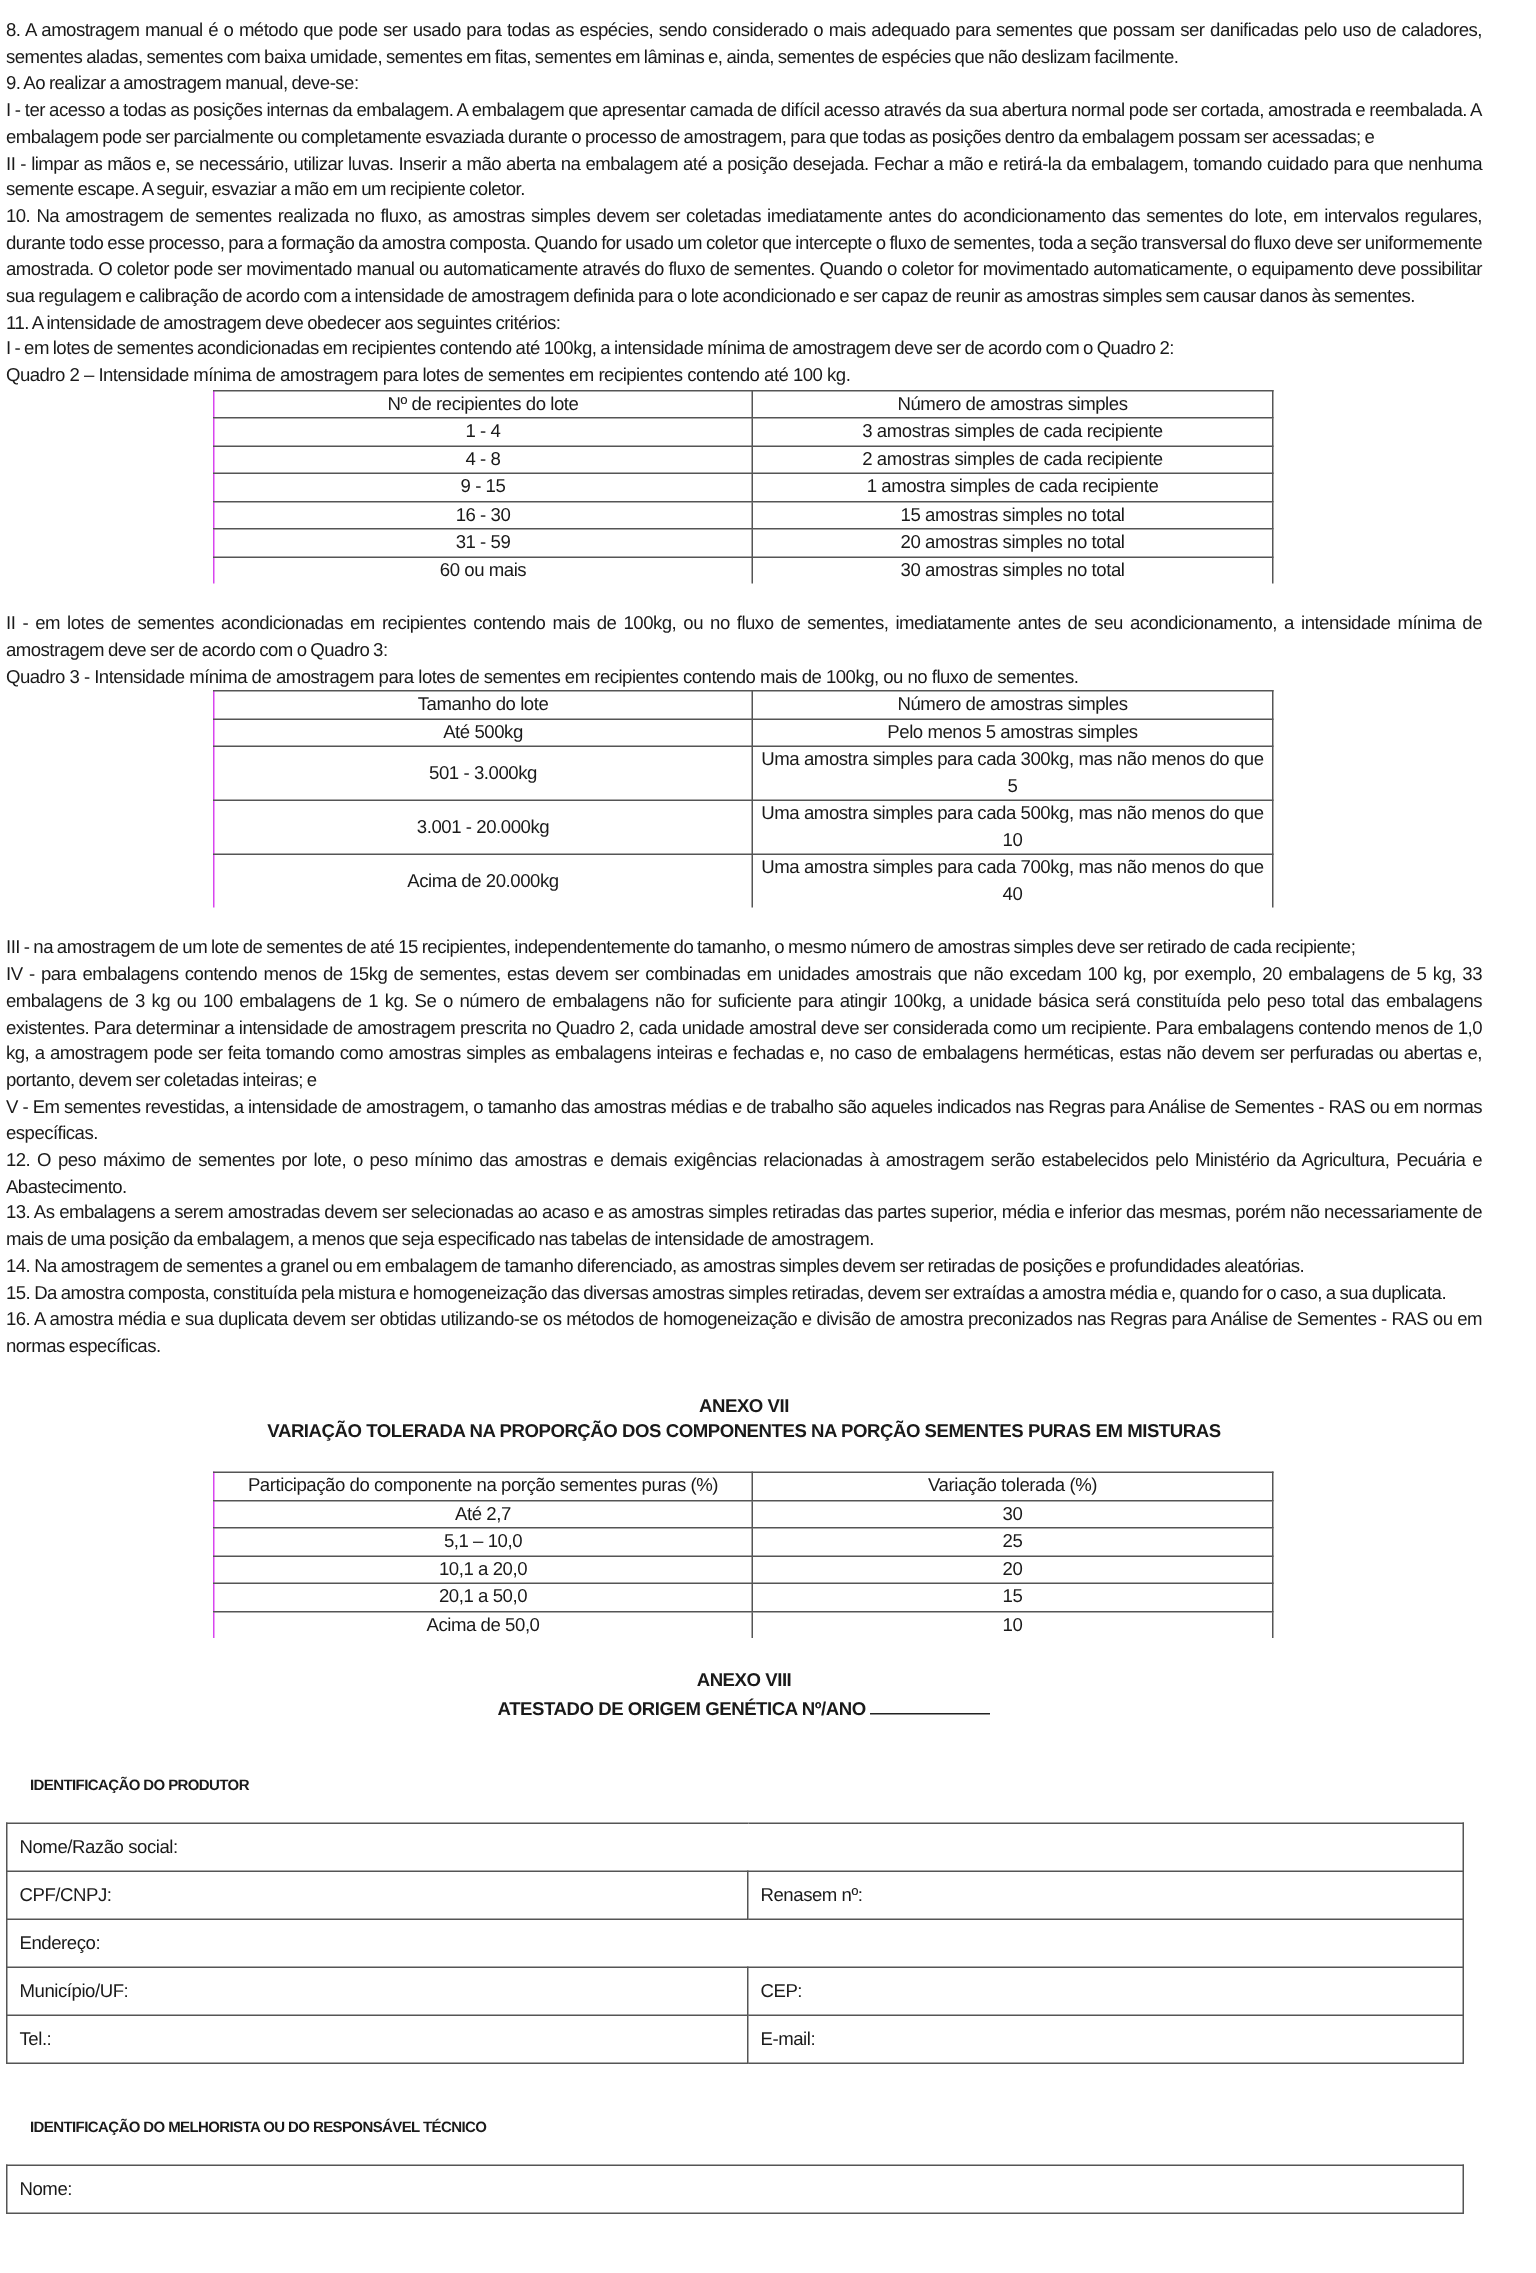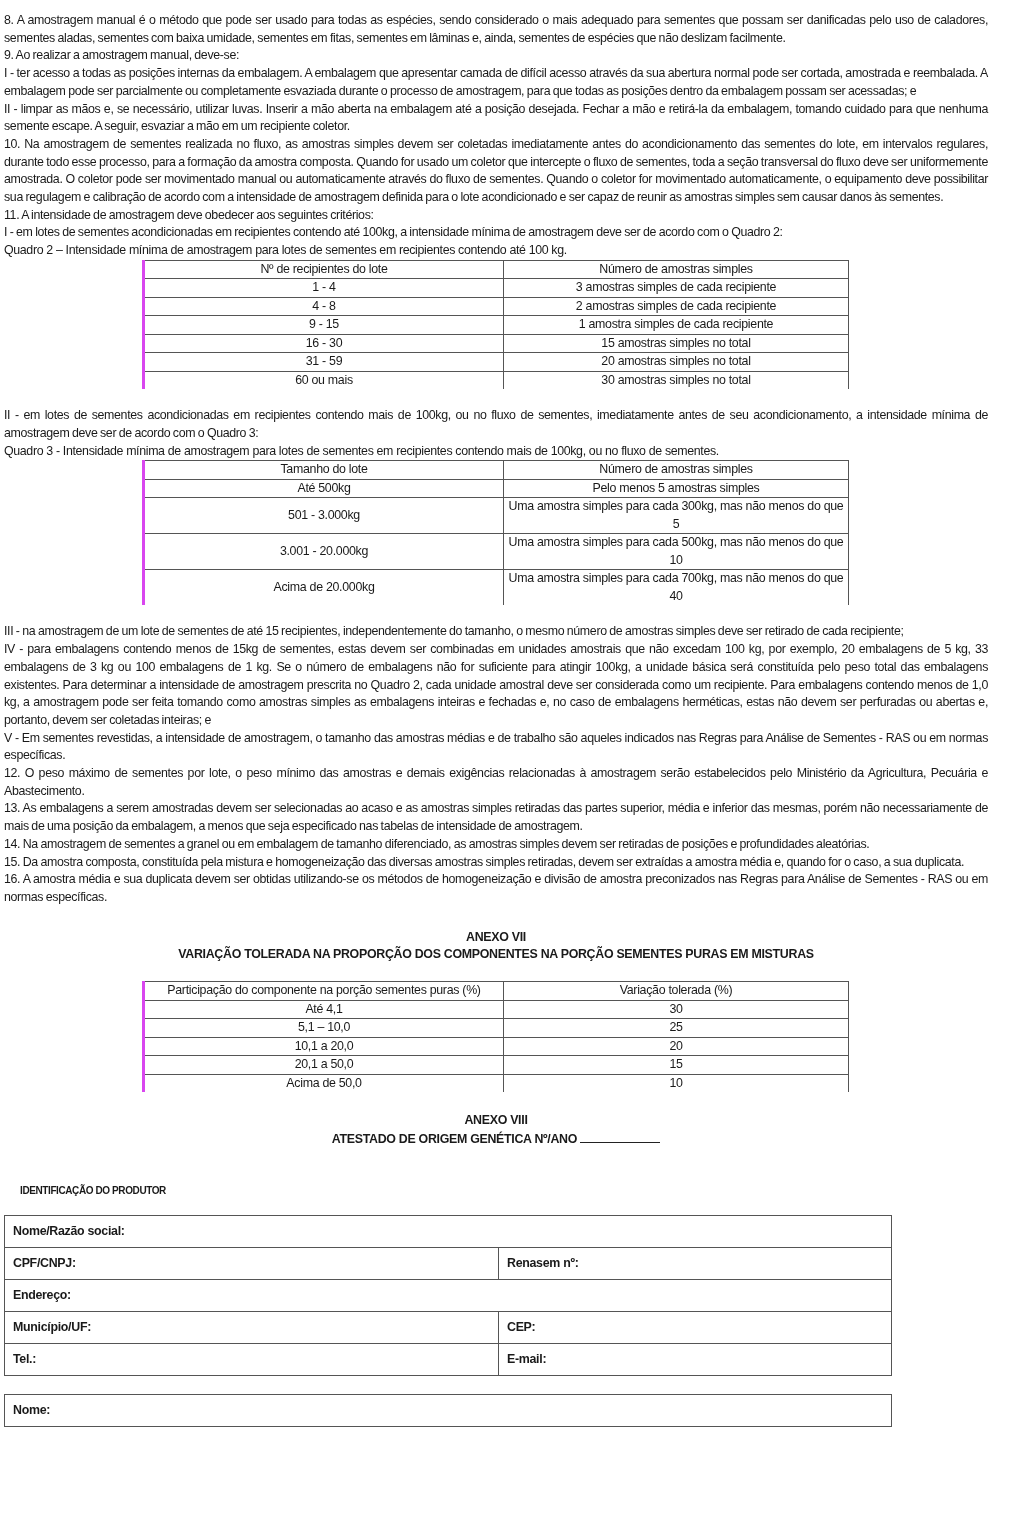--- a/index.html
+++ b/index.html
@@ -13,26 +13,26 @@
     font-size: 12.4px; line-height: 17.7px; text-align: justify;
     letter-spacing: -0.35px; word-spacing: -0.5px; margin: 0;
   }
   .caption { font-size: 12.4px; line-height: 17.7px; letter-spacing: -0.35px; margin: 0; }
   table.q { border-collapse: collapse; margin-left: 138px; width: 707px; font-size: 12.4px; letter-spacing: -0.3px; }
   table.q td, table.q th {
     border: 1px solid #555; text-align: center; font-weight: normal;
     padding: 0 2px; line-height: 17.5px; vertical-align: middle;
   }
   table.q tr:last-child td { border-bottom: none; }
-  table.q tr td:first-child, table.q tr th:first-child { border-left: 3px solid #d946ef; }
+  table.q tr td:first-child, table.q tr th:first-child { border-left: 1px solid #d946ef; }
   table.q .c1 { width: 354px; }
   .gap { height: 18px; }
   .annex-title { text-align: center; font-weight: bold; font-size: 12.4px; line-height: 17.7px; letter-spacing: -0.3px; margin: 0; }
   .section-title { font-weight: bold; font-size: 10px; line-height: 17px; letter-spacing: -0.4px; margin: 16px; }
-  table.form { border-collapse: collapse; width: 888px; font-size: 12.4px; letter-spacing: -0.3px; font-weight: bold; }
+  table.form { border-collapse: collapse; width: 972px; font-size: 12.4px; letter-spacing: -0.3px; }
   table.form td { border: 1px solid #555; height: 31px; padding: 0 8px; text-align: left; vertical-align: middle; }
   table.form .half { width: 477px; }
   .blank { display: inline-block; width: 80px; border-bottom: 1px solid #222; height: 12px; vertical-align: baseline; }
 </style>
 </head>
 <body>
 
 <div class="page">
 
   <p class="para">8. A amostragem manual é o método que pode ser usado para todas as espécies, sendo considerado o mais adequado para sementes que possam ser danificadas pelo uso de caladores, sementes aladas, sementes com baixa umidade, sementes em fitas, sementes em lâminas e, ainda, sementes de espécies que não deslizam facilmente.</p>
@@ -125,21 +125,21 @@
 
   <div style="height:17px"></div>
 
   <table class="q">
     <tbody>
         <tr>
       <th class="c1">Participação do componente na porção sementes puras (%)</th>
       <th>Variação tolerada (%)</th>
     </tr>
     <tr>
-          <td>Até 4,1</td>
+          <td>Até 2,7</td>
           <td>30</td>
         </tr>
     <tr>
           <td>5,1 – 10,0</td>
           <td>25</td>
         </tr>
     <tr>
           <td>10,1 a 20,0</td>
           <td>20</td>
         </tr>
@@ -183,20 +183,21 @@
     </tr>
     <tr>
       <td class="half">Tel.:</td>
       <td>E-mail:</td>
     </tr>
   </tbody>
     </table>
 
   <div style="height:18px"></div>
 
+  <p class="section-title">IDENTIFICAÇÃO DO MELHORISTA OU DO RESPONSÁVEL TÉCNICO</p>
   <table class="form">
     <tbody>
         <tr>
       <td>Nome:</td>
     </tr>
   </tbody>
     </table>
 
 </div>
 

